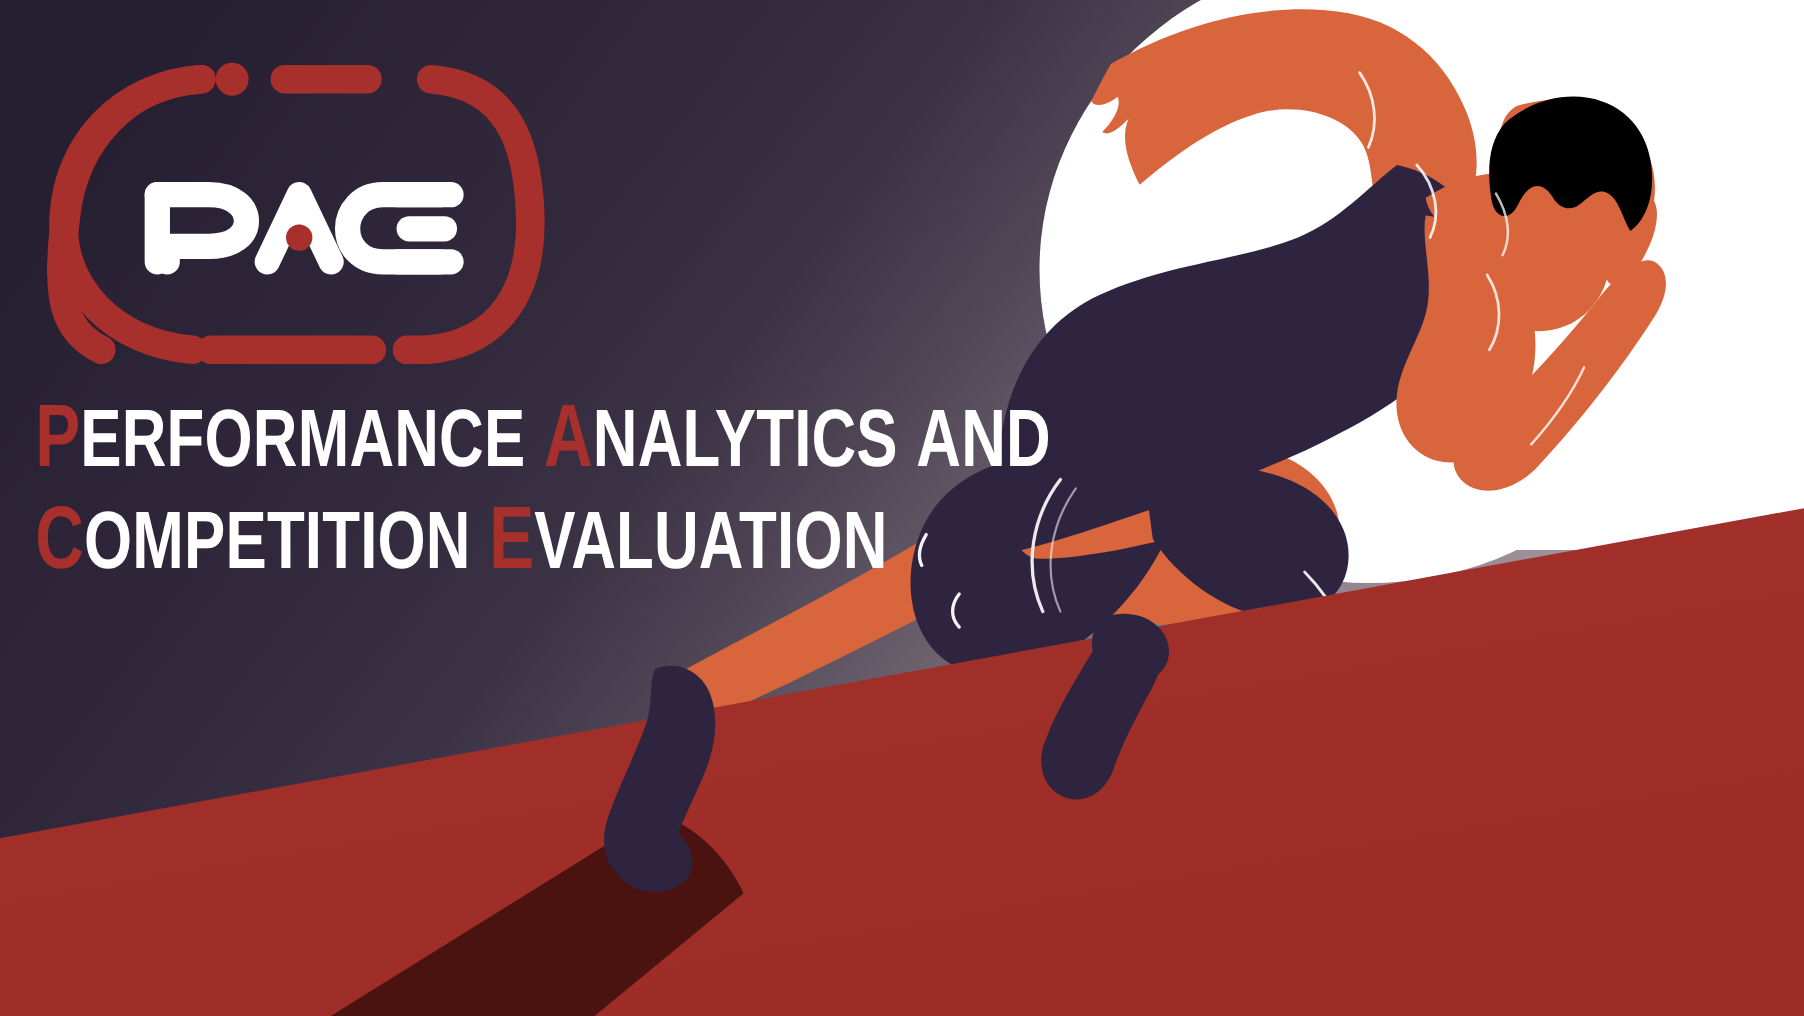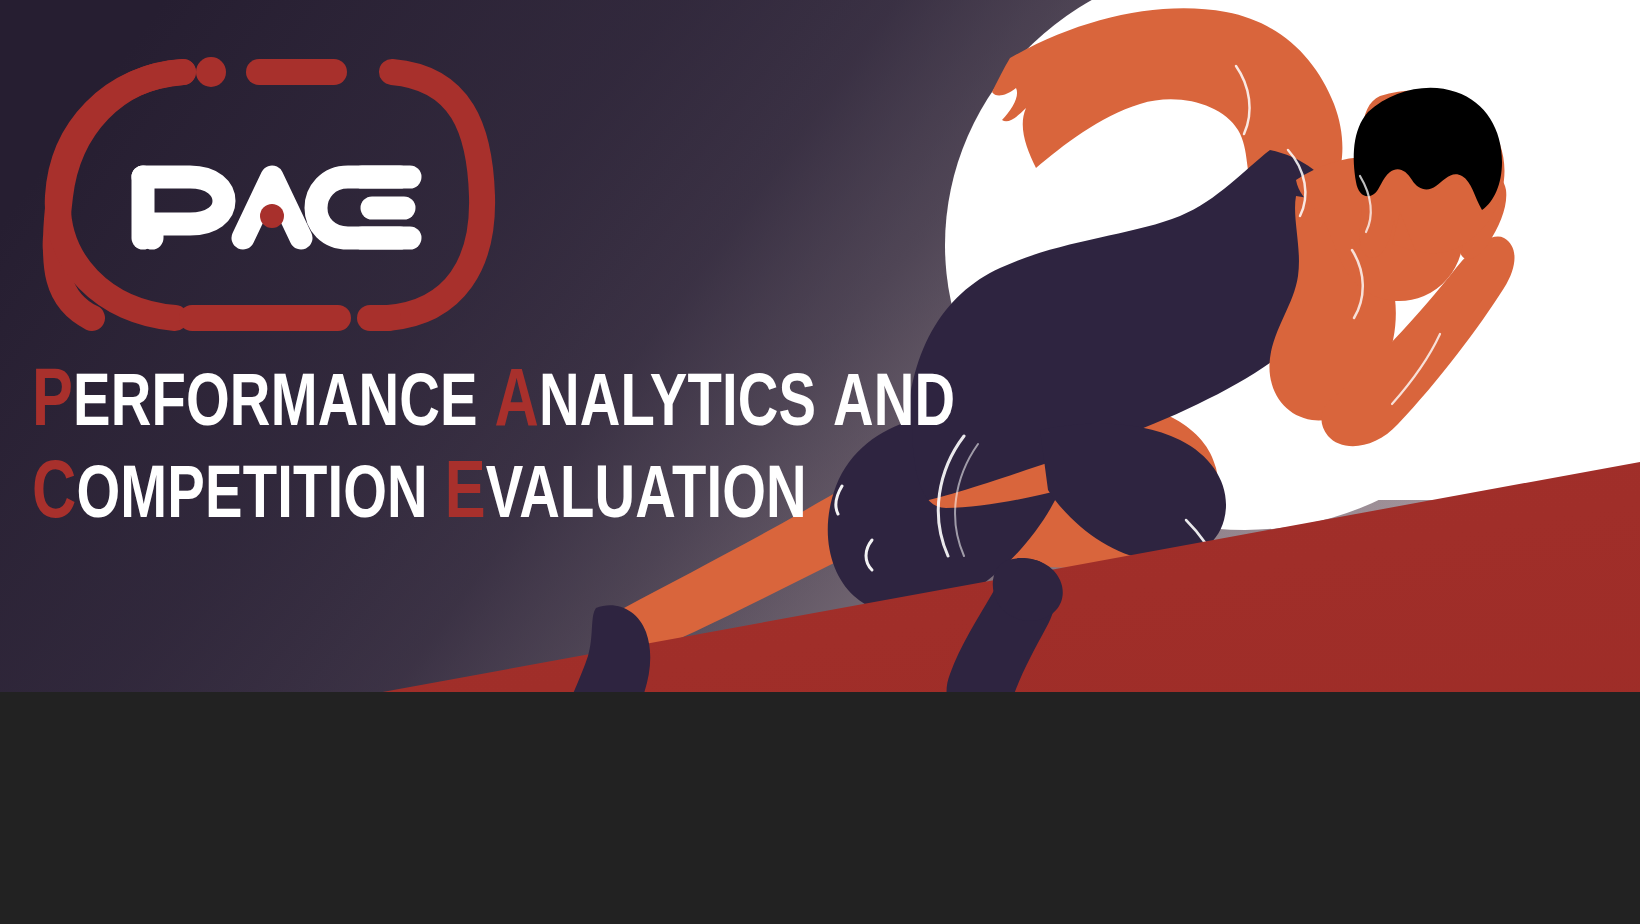--- a/index.html
+++ b/index.html
@@ -43,21 +43,21 @@
   .tagline-line.l2{ position:absolute; top:92px; left:0; }
   .cap{
     color:#a8302c;
     font-size:1.09em;
   }
   .wordgap{ display:inline-block; width:0.30em; }
 </style>
 </head>
 <body>
 
-<div id="banner" style="width: 1640px; height: 692px;">
+<div id="banner" style="width: 1640px; height: 924px;">
 
   <svg class="layer" viewBox="0 0 1640 924" preserveAspectRatio="none">
     <defs>
       <linearGradient id="bgGrad" x1="0" y1="0.15" x2="1" y2="0.62">
         <stop offset="0.00" stop-color="#251d30"></stop>
         <stop offset="0.28" stop-color="#2a2136"></stop>
         <stop offset="0.50" stop-color="#4a4050"></stop>
         <stop offset="0.72" stop-color="#8a7b84"></stop>
         <stop offset="0.92" stop-color="#a89aa1"></stop>
         <stop offset="1.00" stop-color="#b0a4a9"></stop>

